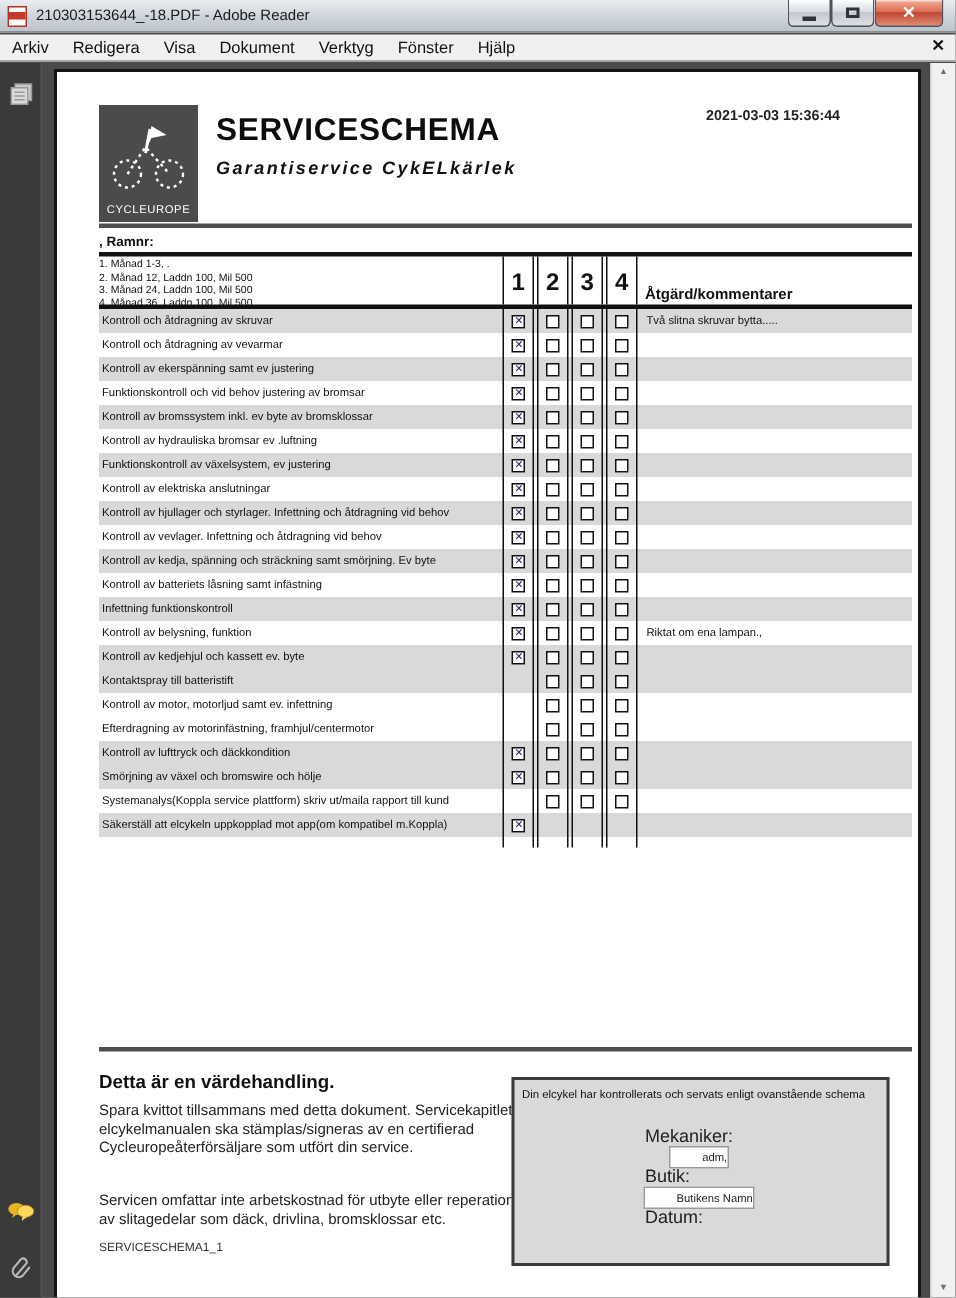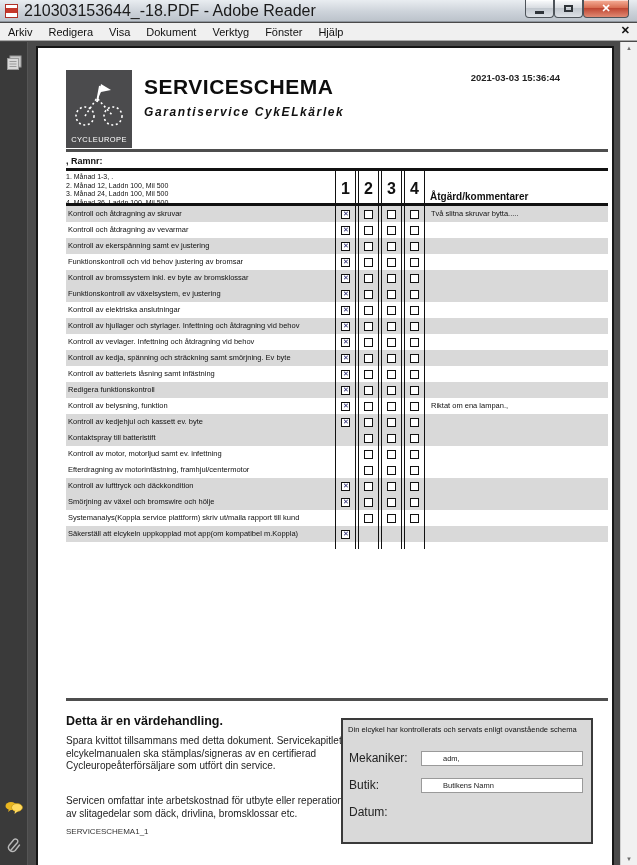--- a/index.html
+++ b/index.html
@@ -6,21 +6,21 @@
   html,body { width:637px; height:865px; }
   body { font-family:"Liberation Sans", sans-serif; background:#4a4a4a; overflow:hidden; }
   .window { position:relative; width:637px; height:865px; background:#4a4a4a; }
 
   
   .titlebar { position:absolute; left:0; top:0; width:637px; height:22px;
     background:linear-gradient(#e9edf1,#cdd3da 55%,#bcc3cb); border-bottom:1px solid #8f969e; }
   .pdf-icon { position:absolute; left:5px; top:4px; width:13px; height:14px; background:#fff;
     border:1px solid #b03026; }
   .pdf-icon::after { content:""; position:absolute; left:0; top:3px; width:11px; height:5px; background:#c5382b; }
-  .win-title { position:absolute; left:24px; top:0; height:22px; line-height:21px; font-size:16px; color:#1a1a1a; white-space:nowrap; }
+  .win-title { position:absolute; left:24px; top:0; height:22px; line-height:21px; font-size:10px; color:#1a1a1a; white-space:nowrap; }
   .winbtns { position:absolute; right:8px; top:0; display:flex; }
   .wbtn { height:18px; border:1px solid #4e545a; border-top:none; border-radius:0 0 4px 4px;
     display:flex; align-items:center; justify-content:center; color:#fff; font-size:9px; cursor:default;
     box-shadow:inset 0 1px 0 rgba(255,255,255,.55); }
   .wbtn.min,.wbtn.max { width:29px; background:linear-gradient(#fbfcfd,#d9dde2 45%,#c2c8cf 50%,#dde1e6); color:#333; }
   .wbtn.close { width:46px; background:linear-gradient(#f6b09a,#d96e53 45%,#bf4733 50%,#e08a74); font-size:11px; font-weight:bold; }
   .glyph-min { width:9px; height:3px; background:#2f3439; margin-top:8px; }
   .glyph-max { width:9px; height:7px; border:2px solid #2f3439; background:transparent; }
 
   
@@ -79,21 +79,21 @@
   .ttail .slabel,.ttail .scomment { border:none; }
 
   
   .f-head { position:absolute; left:28px; top:666px; font-size:12.5px; font-weight:bold; color:#111; }
   .f-para { position:absolute; left:28px; font-size:10px; line-height:12.5px; color:#222; white-space:nowrap; }
   .f-p1 { top:687px; } .f-p2 { top:747px; }
   .f-docid { position:absolute; left:28px; top:779px; font-size:8px; color:#333; }
 
   .sbox { position:absolute; left:303px; top:670px; width:252px; height:126px; background:#d9d9d9; border:2px solid #3a3a3a; z-index:5; }
   .sbox-note { font-size:7.6px; color:#111; padding:5px 3px 0 5px; white-space:nowrap; }
-  .sbox-row { position:absolute; left:6px; right:8px; height:16px; display:flex; align-items:center; }
+  .sbox-row { position:absolute; left:6px; right:8px; height:16px; display:flex; align-items:center;flex-direction:column; }
   .sbox-row .flabel { font-size:12px; color:#222; width:72px; }
   .sbox-row .finput { flex:1; height:15px; background:#fff; border:1px solid #9a9a9a; font-size:7.5px; line-height:14px; padding-left:21px; color:#222; }
   .row-mek { top:30px; } .row-but { top:57px; } .row-dat { top:84px; }
 </style>
 </head>
 <body>
 
 <div class="window">
 
   <div class="titlebar">
@@ -264,20 +264,36 @@
                 <div class="cb"></div>
               </div>
               <div class="ccell">
                 <div class="cb"></div>
               </div>
               <div class="ccell">
                 <div class="cb"></div>
               </div>
               <div class="scomment"></div>
             </div>
+            <div class="srow">
+              <div class="slabel">Kontroll av hydrauliska bromsar ev .luftning</div>
+              <div class="ccell">
+                <div class="cb checked"></div>
+              </div>
+              <div class="ccell">
+                <div class="cb"></div>
+              </div>
+              <div class="ccell">
+                <div class="cb"></div>
+              </div>
+              <div class="ccell">
+                <div class="cb"></div>
+              </div>
+              <div class="scomment"></div>
+            </div>
             <div class="srow gray">
               <div class="slabel">Funktionskontroll av växelsystem, ev justering</div>
               <div class="ccell">
                 <div class="cb checked"></div>
               </div>
               <div class="ccell">
                 <div class="cb"></div>
               </div>
               <div class="ccell">
                 <div class="cb"></div>
@@ -361,21 +377,21 @@
               </div>
               <div class="ccell">
                 <div class="cb"></div>
               </div>
               <div class="ccell">
                 <div class="cb"></div>
               </div>
               <div class="scomment"></div>
             </div>
             <div class="srow gray">
-              <div class="slabel">Redigera funktionskontroll</div>
+              <div class="slabel">Infettning funktionskontroll</div>
               <div class="ccell">
                 <div class="cb checked"></div>
               </div>
               <div class="ccell">
                 <div class="cb"></div>
               </div>
               <div class="ccell">
                 <div class="cb"></div>
               </div>
               <div class="ccell">

